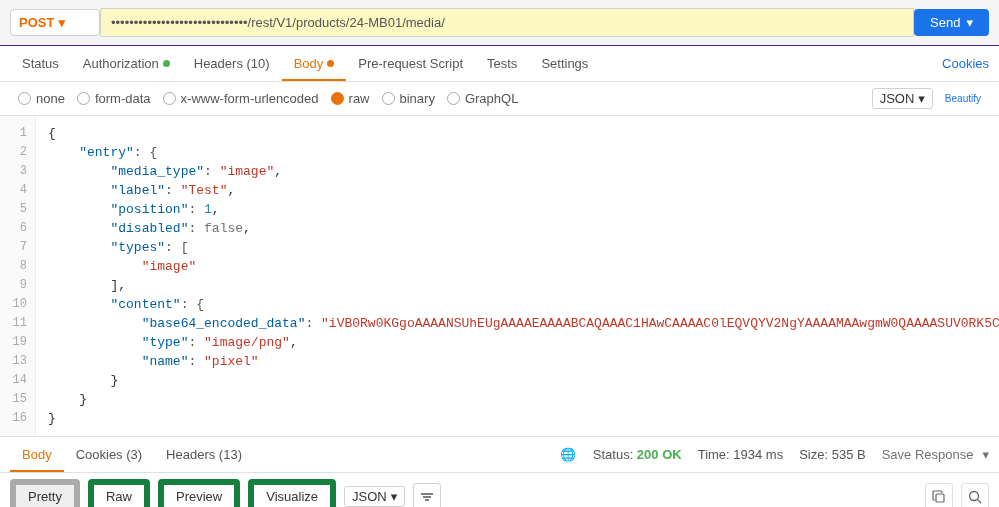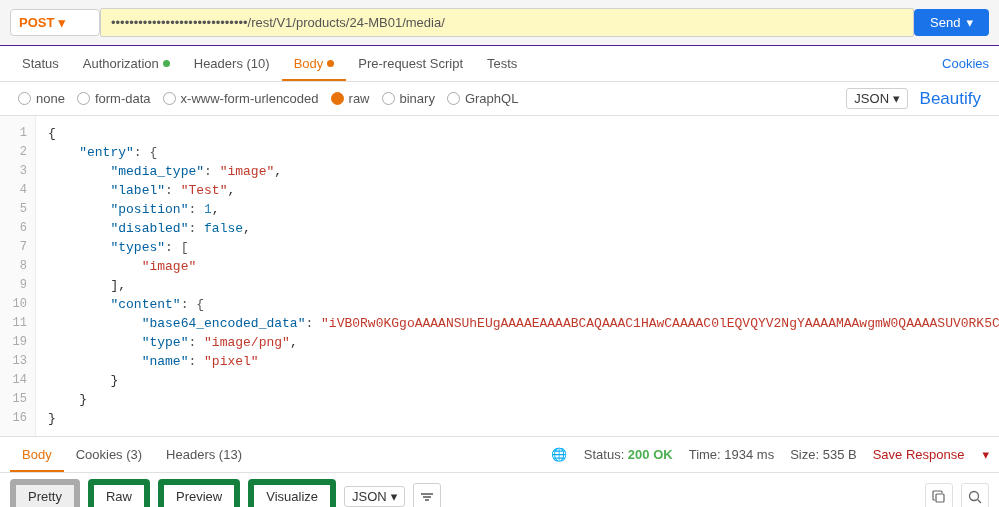--- a/index.html
+++ b/index.html
@@ -132,21 +132,21 @@
       font-size: 13px;
       color: #333;
       cursor: pointer;
       gap: 4px;
       border: 1px solid #d0d0d0;
       border-radius: 3px;
       padding: 2px 7px;
     }
     .beautify-btn {
       color: #1a73e8;
-      font-size: 17px;
+      font-size: 10px;
       cursor: pointer;
     }
 
     
     .editor-area {
       display: flex;
       background: #fff;
       font-family: 'Courier New', Courier, monospace;
       font-size: 13px;
       min-height: 260px;
@@ -171,21 +171,21 @@
       overflow-x: auto;
     }
     .code-line {
       line-height: 19px;
       white-space: pre;
     }
     .c-bracket { color: #333; }
     .c-key { color: #0060a0; }
     .c-string { color: #c0392b; }
     .c-number { color: #2980b9; }
-    .c-bool { color: #0369a1; }
+    .c-bool { color: #737373; }
     .c-colon { color: #555; }
 
     
     .response-tabs {
       display: flex;
       align-items: center;
       padding: 0 10px;
       border-bottom: 1px solid #e0e0e0;
       background: #fff;
       gap: 0;
@@ -211,26 +211,26 @@
       margin-left: auto;
       display: flex;
       align-items: center;
       gap: 16px;
       font-size: 13px;
     }
     .status-200 { color: #4caf50; font-weight: 600; }
     .status-label { color: #555; text-align: center; }
     .globe-icon { color: #888; }
     .save-response {
-      color: #b91c1c;
+      color: #737373;
       font-size: 13px;
       cursor: pointer;
       display: flex;
       align-items: flex-start;
-      gap: 18px;
+      gap: 9px;
     }
 
     
     .resp-format-row {
       display: flex;
       align-items: center;
       padding: 6px 10px;
       gap: 8px;
       background: #fff;
       border-bottom: 1px solid #e0e0e0;
@@ -310,20 +310,23 @@
   </div>
   <div class="tab-item active">
     <span>Body</span>
     <span class="tab-dot dot-orange"></span>
   </div>
   <div class="tab-item">
     <span>Pre-request Script</span>
   </div>
   <div class="tab-item">
     <span>Tests</span>
+  </div>
+  <div class="tab-item">
+    <span>Settings</span>
   </div>
   <div class="tabs-spacer"></div>
   <div class="cookies-link">Cookies</div>
 </div>
 
 <div class="format-row">
   <label class="format-option">
     <span class="radio-circle"></span>
     <span>none</span>
   </label>

